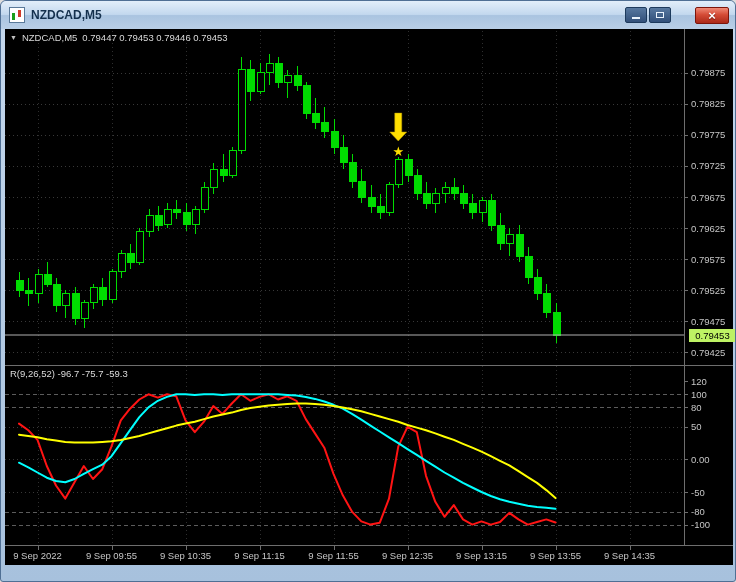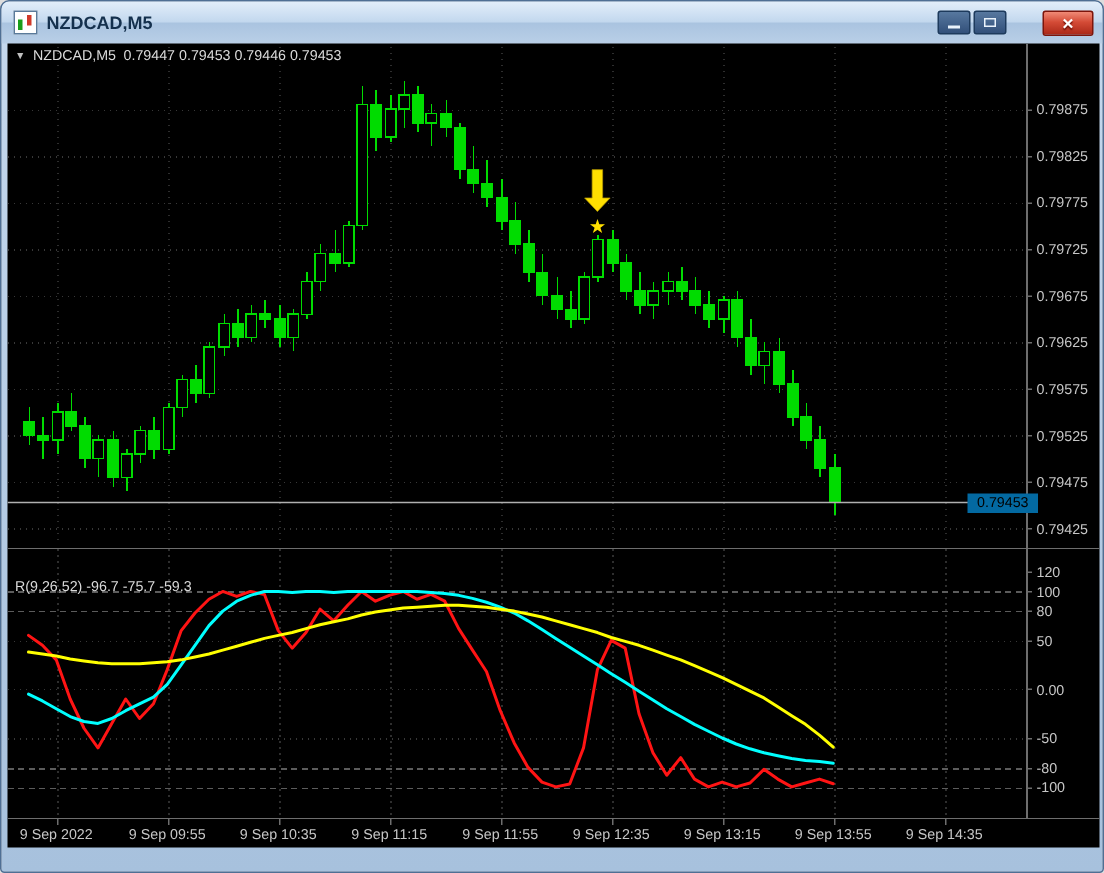--- a/index.html
+++ b/index.html
@@ -25,22 +25,22 @@
   .btn + .btn{margin-left:2px;}
   .btn.close{width:34px;height:17px;margin-left:24px;
     background:linear-gradient(#f08a76 0%,#d44b36 45%,#ab2919 100%);border-color:#7c150b;}
   .glyph-min{width:8px;height:2px;background:#eaf3fc;align-self:flex-end;margin-bottom:3px;}
   .glyph-max{width:8px;height:6px;border:1px solid #eaf3fc;box-sizing:border-box;}
   .glyph-close{color:#fff;font-size:13px;font-weight:700;line-height:1;text-shadow:0 1px 1px #6d0f05;}
   .client{position:absolute;left:4px;top:28px;width:728px;height:536px;background:#000;}
   #chart-svg{position:absolute;left:0;top:0;}
   .corner-label{position:absolute;left:5px;top:3px;font-size:9.5px;color:#dadada;display:flex;gap:5px;align-items:center;white-space:nowrap;}
   .ddl{font-size:7px;color:#c0c0c0;cursor:pointer;}
-  .ind-label{position:absolute;left:5px;top:339px;font-size:9.5px;color:#dadada;white-space:nowrap;margin-top:18px;}
-  .bid-tag{position:absolute;left:640px;width:47px;height:13px;background:#0369a1;color:#000;
+  .ind-label{position:absolute;left:5px;top:339px;font-size:9.5px;color:#dadada;white-space:nowrap;}
+  .bid-tag{position:absolute;left:684px;width:47px;height:13px;background:#bef264;color:#000;
     font-size:9.5px;line-height:13px;text-align:center;}
 </style>
 </head>
 <body>
 
 <div class="window">
   <div class="titlebar">
     <span class="app-icon"></span>
     <span class="title">NZDCAD,M5</span>
     <div class="controls">

